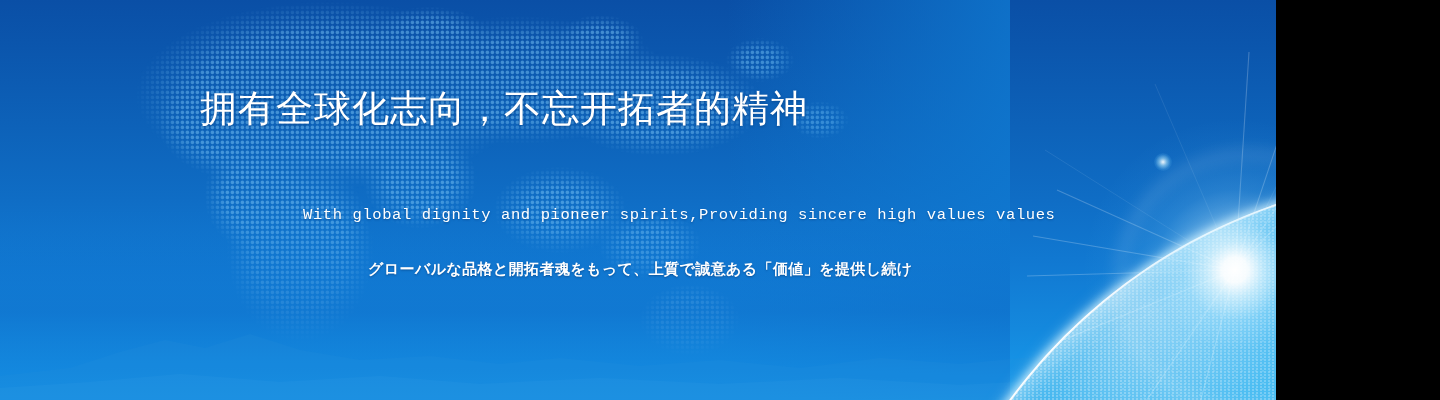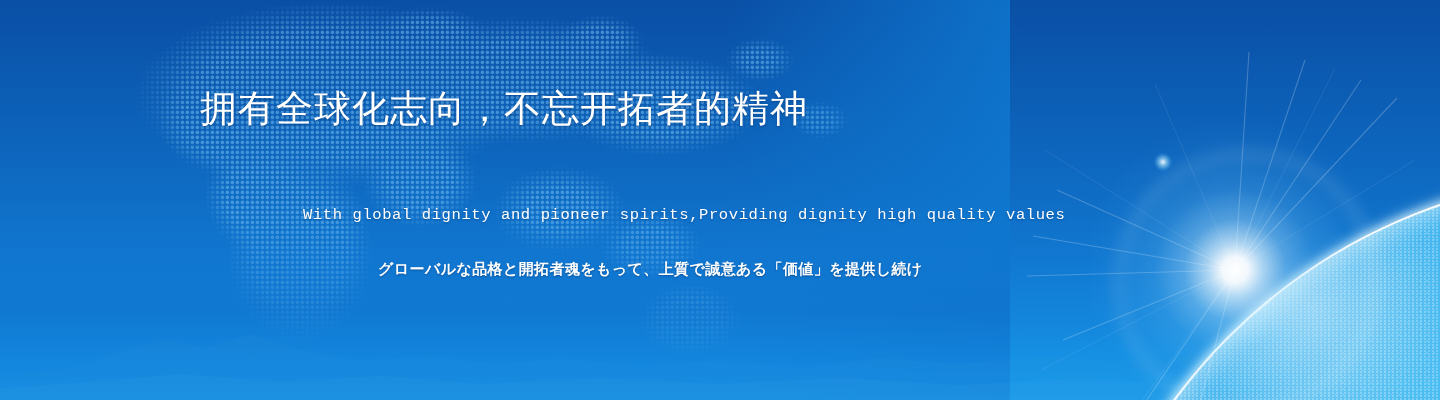--- a/index.html
+++ b/index.html
@@ -3,21 +3,21 @@
 <meta charset="utf-8">
 <style>
   html, body {
     margin: 0;
     padding: 0;
     background: #000;
   }
 
   #banner {
     position: relative;
-    width: 1440px;
+    width: 1276px;
     height: 400px;
     overflow: hidden;
     font-family: "Liberation Sans", sans-serif;
     
     background: linear-gradient(to bottom,
         #0a4fa6 0%,
         #0b56ad 12%,
         #0d62b9 32%,
         #0f6dc5 50%,
         #1179d2 66%,
@@ -251,21 +251,21 @@
     top: 206px;
     color: #ffffff;
     font-family: "Liberation Mono", "DejaVu Sans Mono", monospace;
     font-size: 15.5px;
     letter-spacing: 0.6px;
     white-space: nowrap;
     text-shadow: 0 1px 2px rgba(4,40,92,0.40);
   }
   .subline-jp {
     position: absolute;
-    left: 378px;
+    left: 368px;
     top: 260px;
     color: #ffffff;
     font-family: "DejaVu Sans", "Liberation Sans", sans-serif;
     font-size: 15px;
     font-weight: 700;
     letter-spacing: 0.4px;
     white-space: nowrap;
     text-shadow: 0 1px 2px rgba(4,40,92,0.45);
   }
 </style>
@@ -321,17 +321,17 @@
       </g>
     </svg>
     <div class="sun-halo"></div>
     <div class="sun-glow"></div>
   </div>
 
   <div class="copy">
     <div class="headline">
       <span>拥有全球化志向，不忘开拓者的精神</span>
     </div>
-    <div class="subline-en">With global dignity and pioneer spirits,Providing dignity high quality values</div>
+    <div class="subline-en">With global dignity and pioneer spirits,Providing sincere high values values</div>
     <div class="subline-jp">グローバルな品格と開拓者魂をもって、上質で誠意ある「価値」を提供し続け</div>
   </div>
 
 </div>
 
 </body></html>

